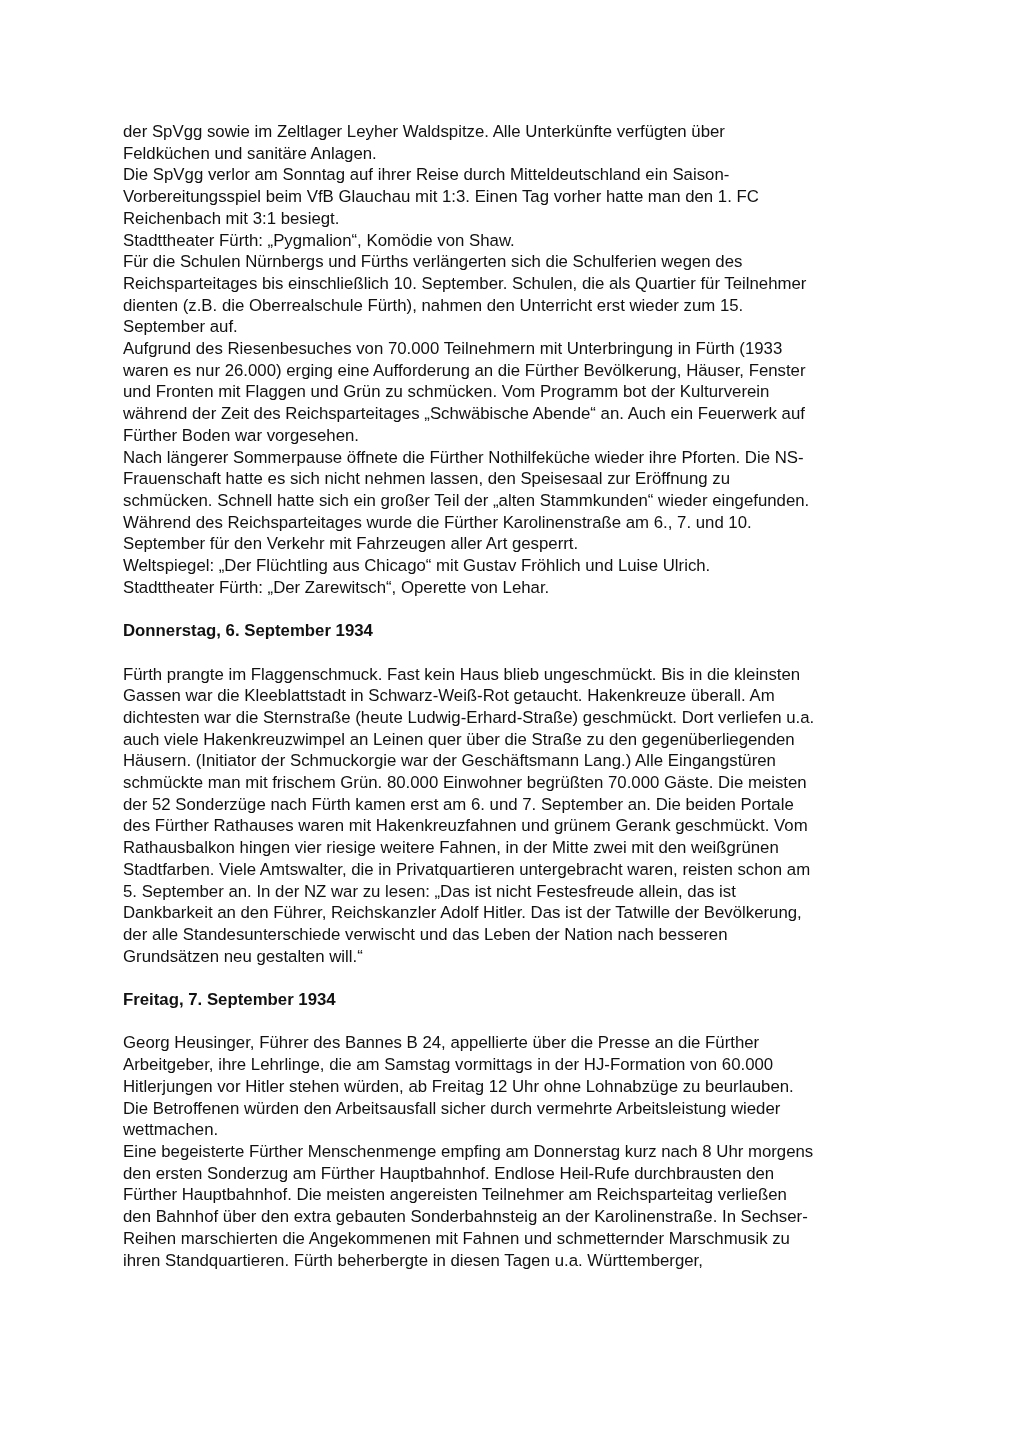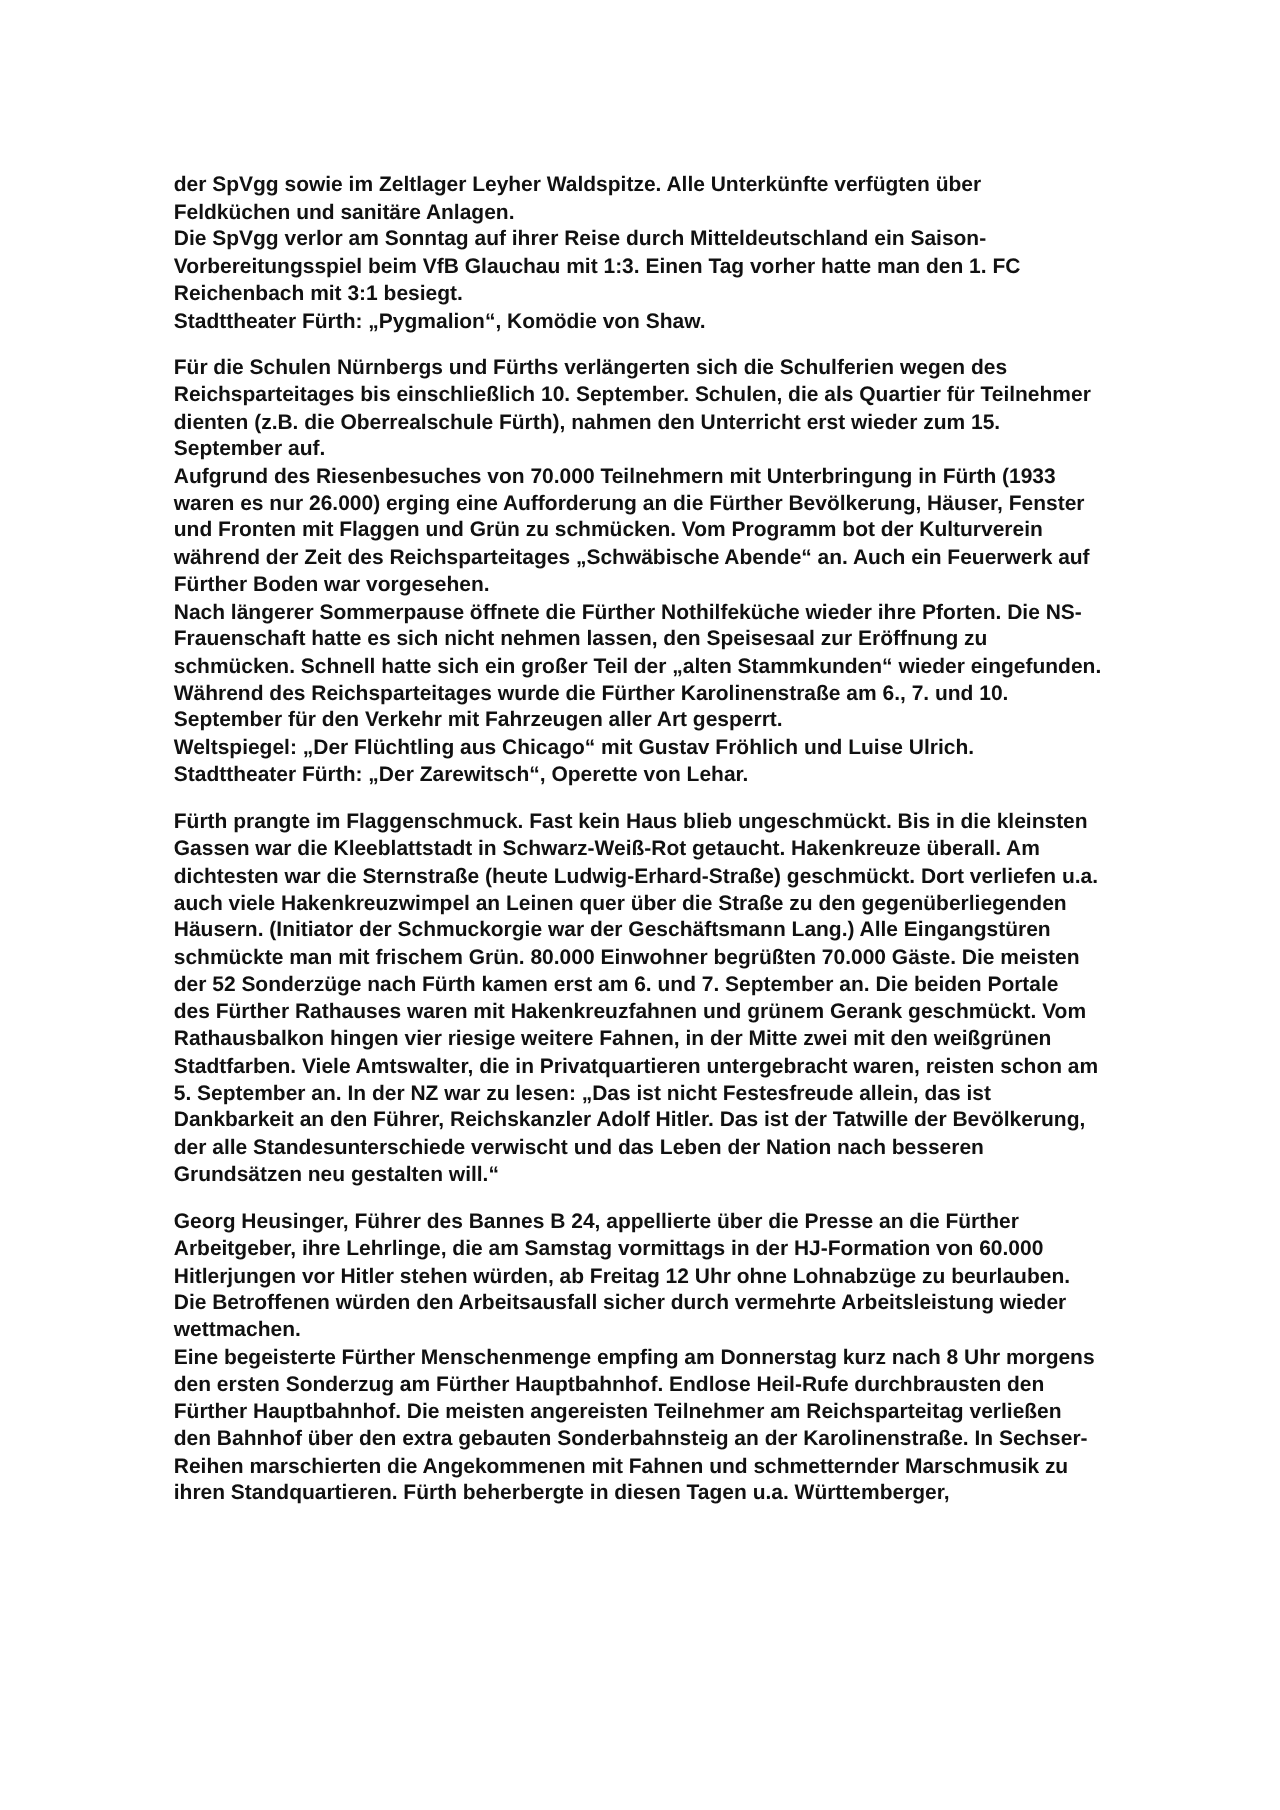--- a/index.html
+++ b/index.html
@@ -18,22 +18,22 @@
   .page {
     position: absolute;
     left: 123px;
     top: 121px;
     width: 810px;
   }
   .block {
     font-size: 16.8px;
     line-height: 21.7px;
     white-space: pre;
-    margin: 16px;
-    font-weight: bold;
+    margin: 0;
+    font-weight: normal;
   }
   .heading {
     font-size: 16.8px;
     line-height: 21.7px;
     white-space: pre;
     font-weight: bold;
     margin: 21.7px 0 21.7px 0;
   }
 </style>
 </head>
@@ -59,36 +59,38 @@
 während der Zeit des Reichsparteitages „Schwäbische Abende“ an. Auch ein Feuerwerk auf
 Fürther Boden war vorgesehen.
 Nach längerer Sommerpause öffnete die Fürther Nothilfeküche wieder ihre Pforten. Die NS-
 Frauenschaft hatte es sich nicht nehmen lassen, den Speisesaal zur Eröffnung zu
 schmücken. Schnell hatte sich ein großer Teil der „alten Stammkunden“ wieder eingefunden.
 Während des Reichsparteitages wurde die Fürther Karolinenstraße am 6., 7. und 10.
 September für den Verkehr mit Fahrzeugen aller Art gesperrt.
 Weltspiegel: „Der Flüchtling aus Chicago“ mit Gustav Fröhlich und Luise Ulrich.
 Stadttheater Fürth: „Der Zarewitsch“, Operette von Lehar.</div>
 
+  <div class="heading">Donnerstag, 6. September 1934</div>
 
   <div class="block">Fürth prangte im Flaggenschmuck. Fast kein Haus blieb ungeschmückt. Bis in die kleinsten
 Gassen war die Kleeblattstadt in Schwarz-Weiß-Rot getaucht. Hakenkreuze überall. Am
 dichtesten war die Sternstraße (heute Ludwig-Erhard-Straße) geschmückt. Dort verliefen u.a.
 auch viele Hakenkreuzwimpel an Leinen quer über die Straße zu den gegenüberliegenden
 Häusern. (Initiator der Schmuckorgie war der Geschäftsmann Lang.) Alle Eingangstüren
 schmückte man mit frischem Grün. 80.000 Einwohner begrüßten 70.000 Gäste. Die meisten
 der 52 Sonderzüge nach Fürth kamen erst am 6. und 7. September an. Die beiden Portale
 des Fürther Rathauses waren mit Hakenkreuzfahnen und grünem Gerank geschmückt. Vom
 Rathausbalkon hingen vier riesige weitere Fahnen, in der Mitte zwei mit den weißgrünen
 Stadtfarben. Viele Amtswalter, die in Privatquartieren untergebracht waren, reisten schon am
 5. September an. In der NZ war zu lesen: „Das ist nicht Festesfreude allein, das ist
 Dankbarkeit an den Führer, Reichskanzler Adolf Hitler. Das ist der Tatwille der Bevölkerung,
 der alle Standesunterschiede verwischt und das Leben der Nation nach besseren
 Grundsätzen neu gestalten will.“</div>
 
+  <div class="heading">Freitag, 7. September 1934</div>
 
   <div class="block">Georg Heusinger, Führer des Bannes B 24, appellierte über die Presse an die Fürther
 Arbeitgeber, ihre Lehrlinge, die am Samstag vormittags in der HJ-Formation von 60.000
 Hitlerjungen vor Hitler stehen würden, ab Freitag 12 Uhr ohne Lohnabzüge zu beurlauben.
 Die Betroffenen würden den Arbeitsausfall sicher durch vermehrte Arbeitsleistung wieder
 wettmachen.
 Eine begeisterte Fürther Menschenmenge empfing am Donnerstag kurz nach 8 Uhr morgens
 den ersten Sonderzug am Fürther Hauptbahnhof. Endlose Heil-Rufe durchbrausten den
 Fürther Hauptbahnhof. Die meisten angereisten Teilnehmer am Reichsparteitag verließen
 den Bahnhof über den extra gebauten Sonderbahnsteig an der Karolinenstraße. In Sechser-

